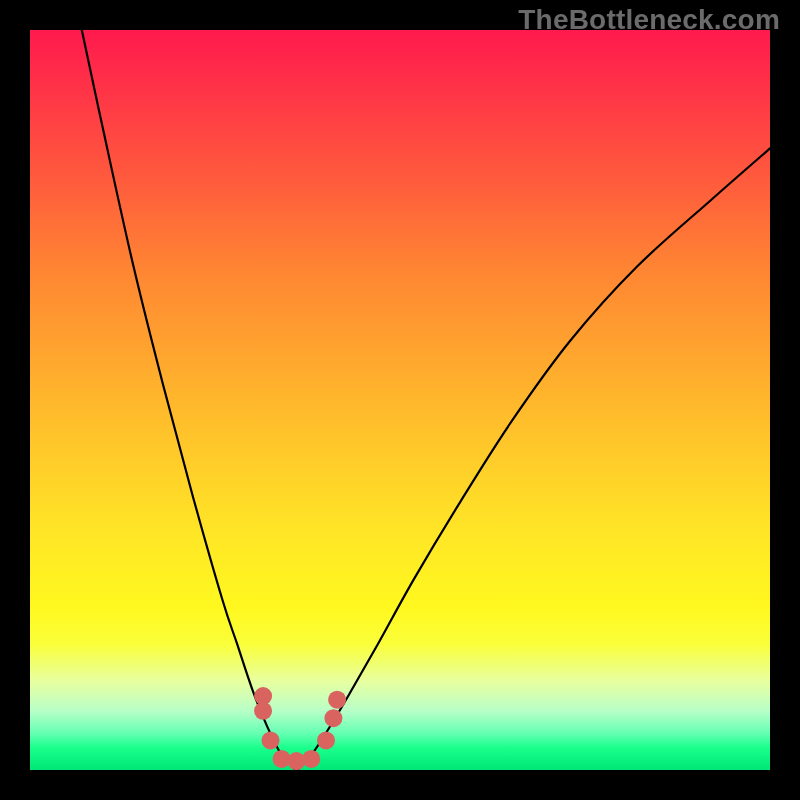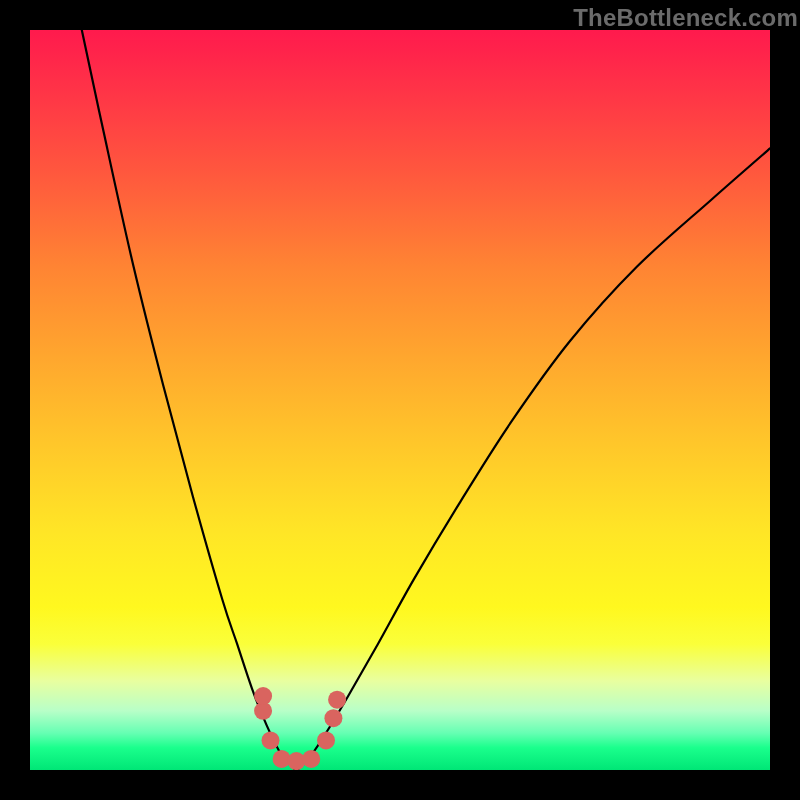--- a/index.html
+++ b/index.html
@@ -29,23 +29,23 @@
       #e8ffa0 88%,
       #b8ffc8 92%,
       #66ffb3 95%,
       #1aff8c 97%,
       #00e676 100%
     );
   }
   .watermark {
     position: absolute;
     top: 4px;
-    right: 2px;
+    right: 20px;
     font-family: Arial, Helvetica, sans-serif;
-    font-size: 24px;
+    font-size: 28px;
     font-weight: 600;
     color: #6b6b6b;
     letter-spacing: 0.2px;
   }
   svg.curve {
     position: absolute;
     left: 0;
     top: 0;
     width: 740px;
     height: 740px;

